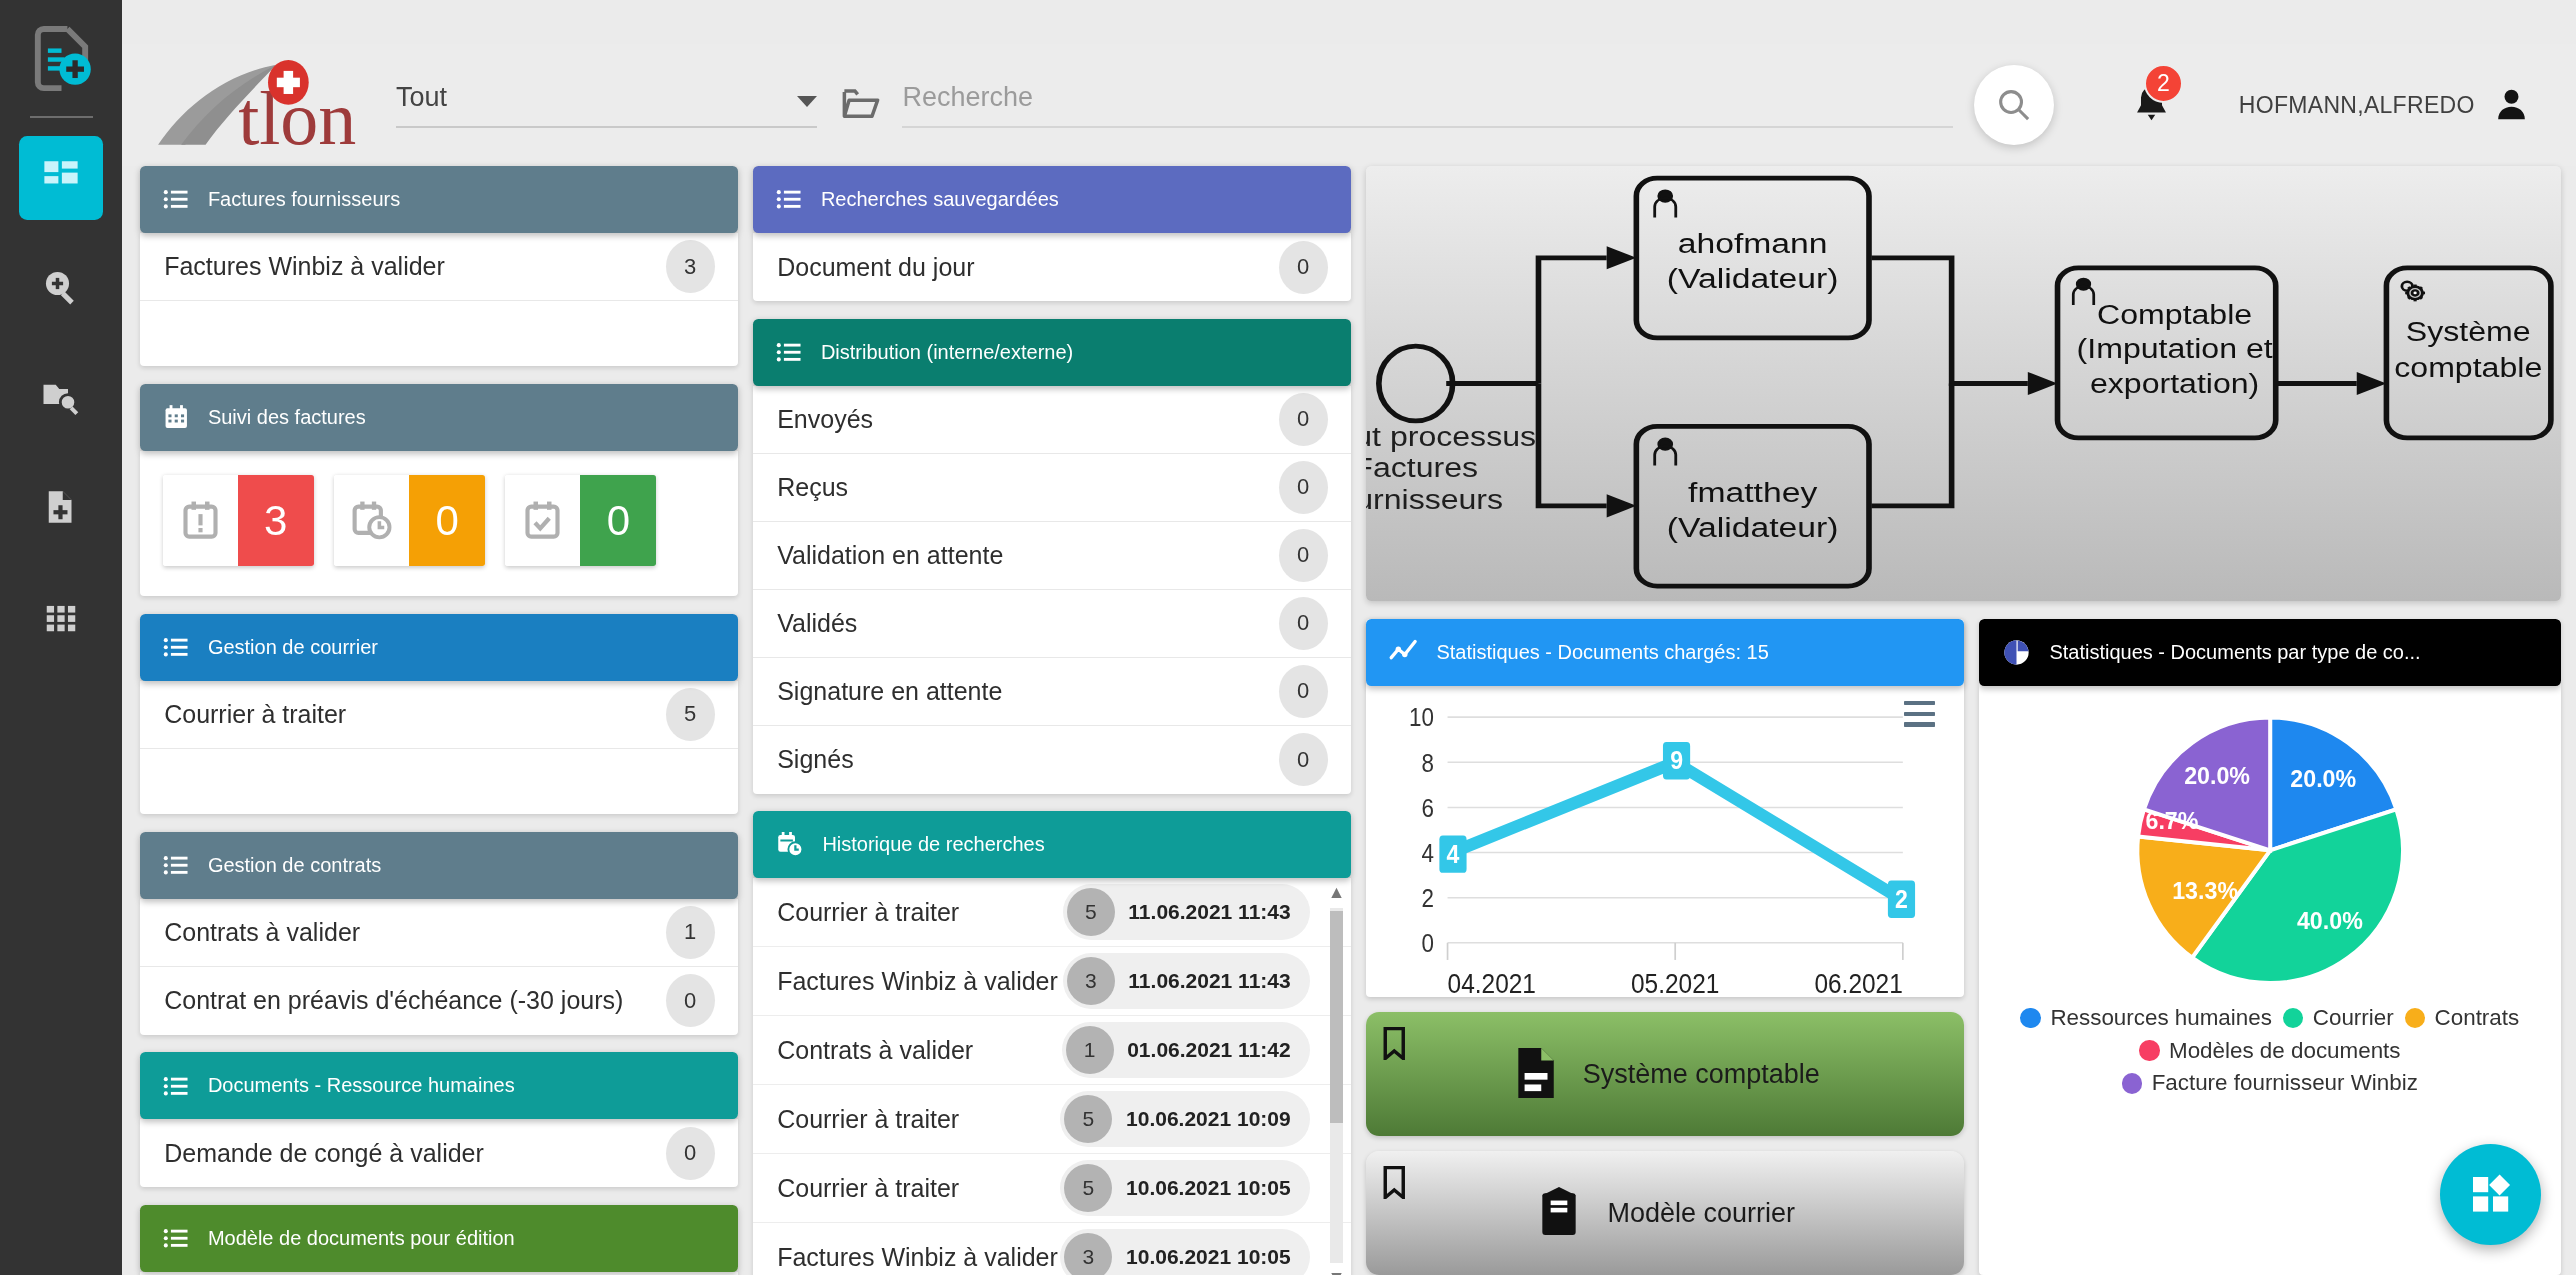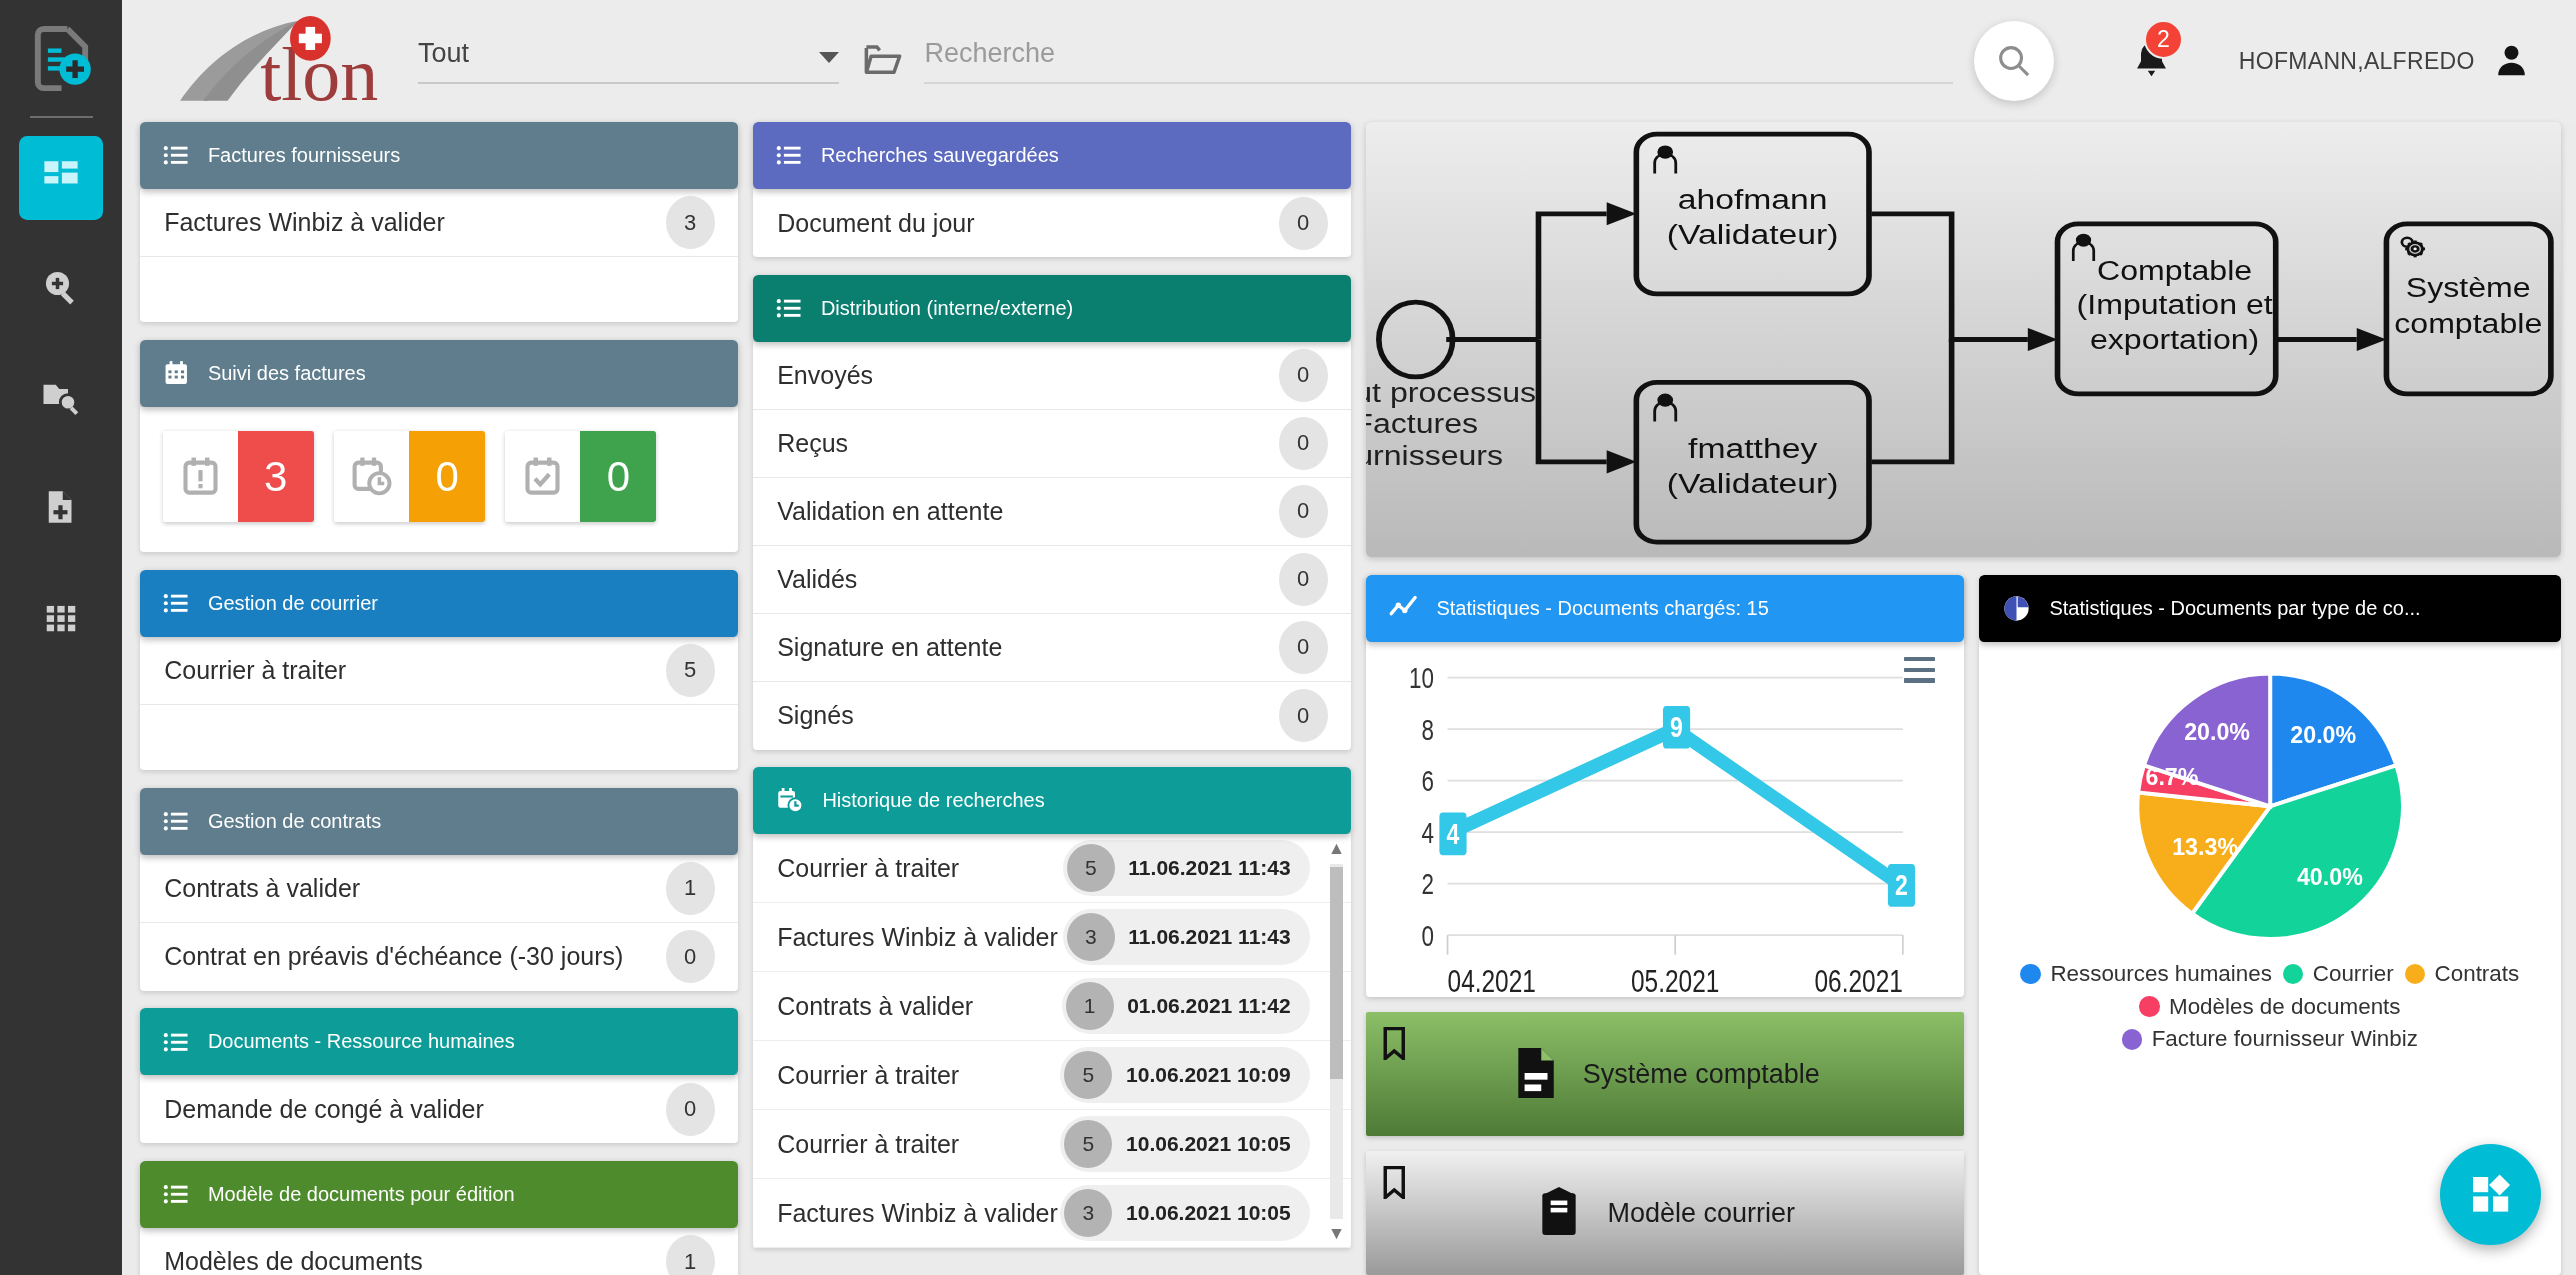--- a/index.html
+++ b/index.html
@@ -25,22 +25,22 @@
     margin-bottom: 26px; cursor: pointer;
   }
   .rail-btn.active { background: #00bcd4; }
 
   
   .main { flex: 1; display: flex; flex-direction: column; background: #ebebeb; min-width:0;}
 
   
   .header {
     height: 122px; background: #ececec;
-    display: flex; align-items: center; padding: 0 27px 0 39px;
-    flex-shrink: 0; position: relative;
+    display: flex; align-items: center; padding: 0 27px 0 17px;
+    flex-shrink: 0; position: relative; margin-top: 44px;
   }
   .brand { width: 238px; height: 102px; display:flex; align-items:center; justify-content:center; flex-shrink:0;}
   .sel-wrap { width: 421px; margin-left: 19px; flex-shrink: 0; position: relative; }
   .sel-inner {
     display:flex; align-items: flex-end; justify-content: space-between;
     border-bottom: 2px solid #c9c9c9; padding-bottom: 12.2px;
   }
   .sel-val { font-size: 27px; color: #444; }
   .caret { width:0;height:0;border-left:10.2px solid transparent;border-right:10.2px solid transparent;border-top:11px solid #555; margin-bottom: 6.8px;}
   .folder-ico { margin-left: 23px; flex-shrink:0; }
@@ -142,21 +142,21 @@
   .split-r { flex:1; min-width:0; }
 
   
   .chart-card { background:#fff; border-radius: 4.1px; box-shadow: 0 2px 5.4px rgba(0,0,0,.16); display:flex; flex-direction:column;}
   .chart-area { position:relative; flex:1; }
   .hamb { position:absolute; top: 15px; right: 28.5px; cursor:pointer;}
   .hamb i { display:block; width: 31px; height: 4.8px; background:#5b7183; margin-bottom: 6.1px; border-radius:0.7px;}
 
   
   .shortcut {
-    height: 124px; border-radius: 2px; position: relative;
+    height: 124px; border-radius: 13px; position: relative;
     display:flex; align-items:center; justify-content:center;
     box-shadow: 0 2px 5.4px rgba(0,0,0,.18); cursor:pointer;
   }
   .sc-green { background: linear-gradient(180deg,#8cbf67 0%, #4e7a36 100%); }
   .sc-grey  { background: linear-gradient(180deg,#f0f0f0 0%, #9a9a9a 100%); text-align: right; }
   .sc-inner { display:flex; align-items:center; gap: 23px; }
   .sc-lbl { font-size: 27px; color: #1b1b1b; }
 
   
   .pie-card { background:#fff; border-radius:4.1px; box-shadow:0 2px 5.4px rgba(0,0,0,.16); display:flex; flex-direction:column; height:100%; overflow:hidden;}

